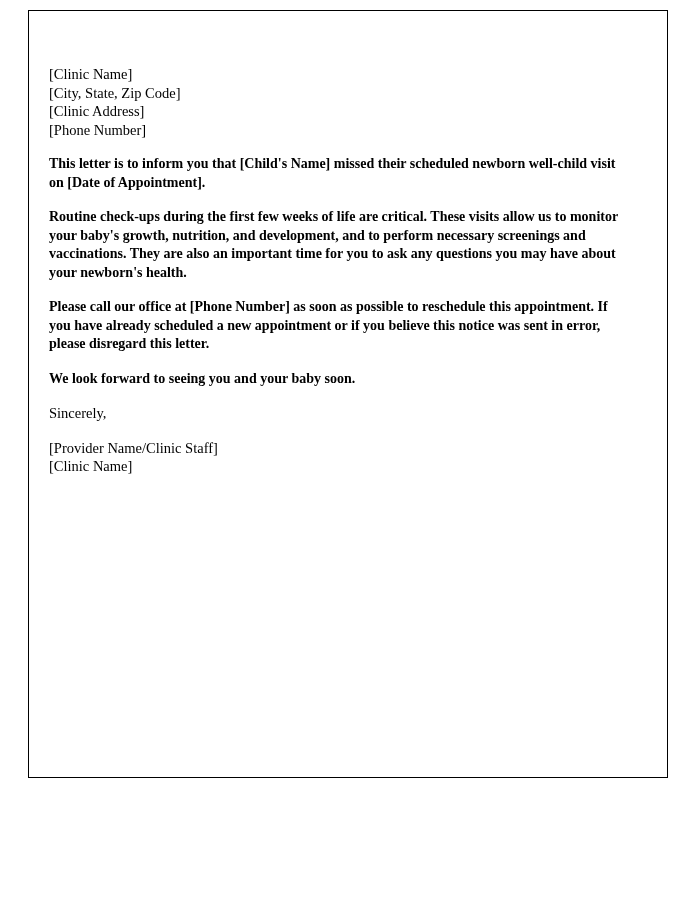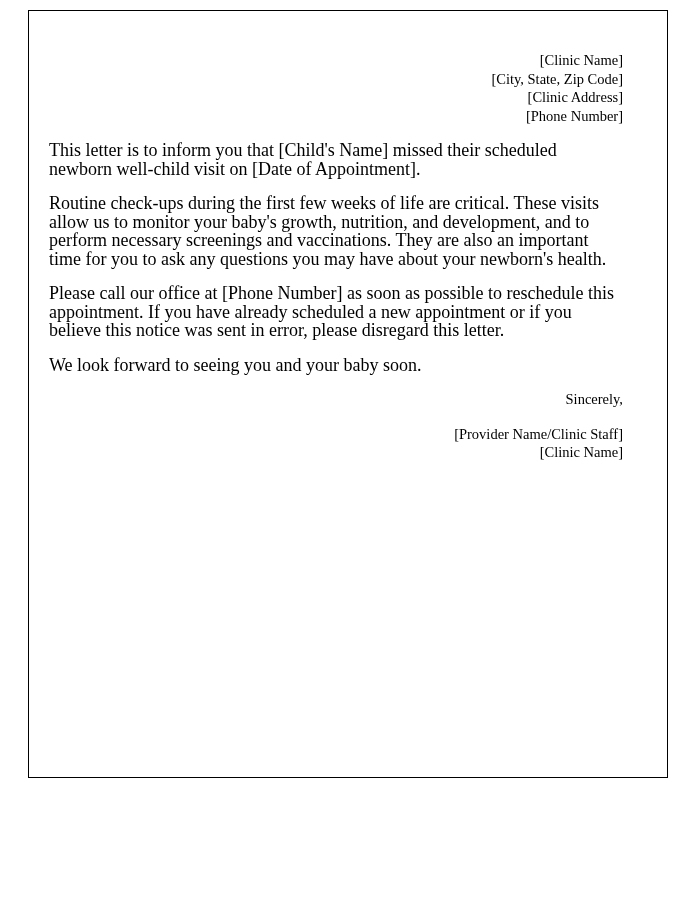--- a/index.html
+++ b/index.html
@@ -21,27 +21,27 @@
     border: 1px solid #000000;
     background: #ffffff;
     padding: 40px 44px 0 20px;
   }
   .line {
     font-size: 14.5px;
     line-height: 18.5px;
     white-space: pre-wrap;
   }
   .block {
-    margin: 0 0 16px 0;
-    text-align: right;
+    margin: 14px 0 16px 0;
   }
   .para {
-    font-size: 18px;
+    font-size: 14px;
     line-height: 18.5px;
     margin: 0 0 16px 0;
+    font-weight: bold;
   }
 </style>
 </head>
 <body>
 
 <div class="page">
 
   <div class="block">
     <div class="line">[Clinic Name]</div>
     <div class="line">[City, State, Zip Code]</div>

